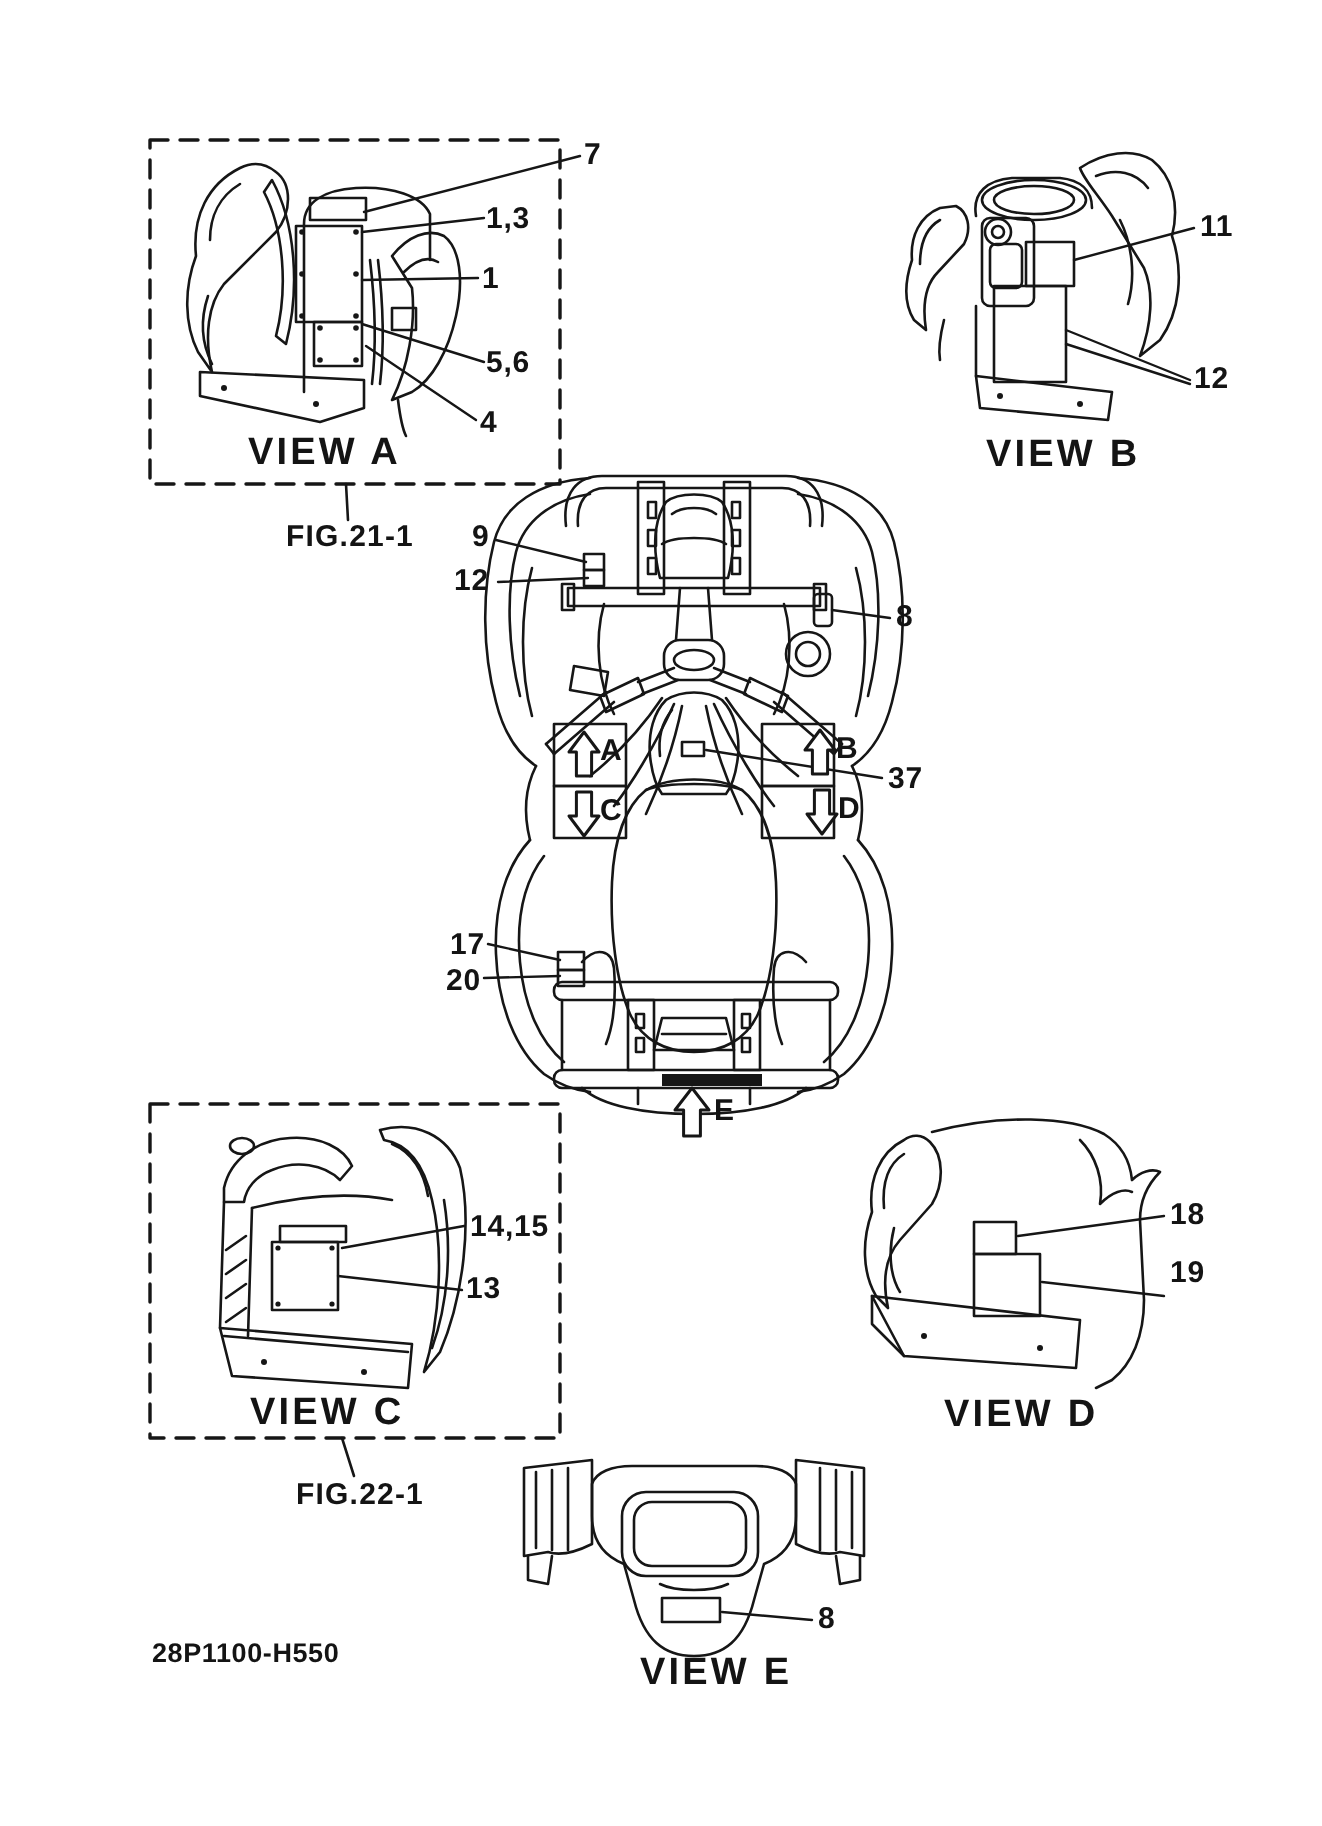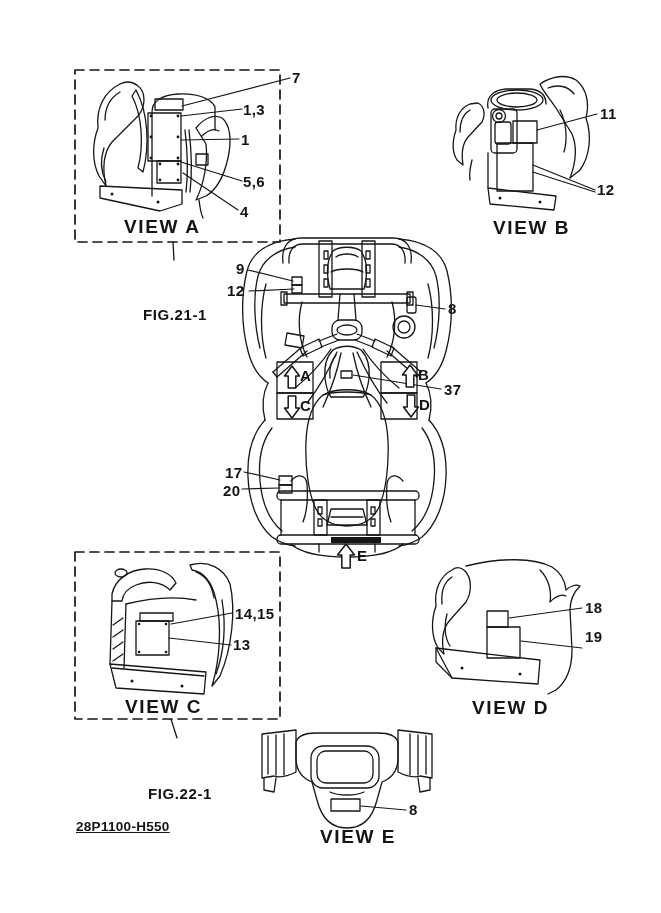--- a/index.html
+++ b/index.html
@@ -2,22 +2,22 @@
 <html><head>
 <meta charset="utf-8">
 <style>
   html,body{margin:0;padding:0;background:#fff;}
   .stage{position:relative;width:661px;height:913px;background:#ffffff;overflow:hidden;
          font-family:"Liberation Sans","DejaVu Sans",sans-serif;}
   .art{position:absolute;left:0;top:0;}
   .t{position:absolute;font-weight:bold;font-size:15px;line-height:1.0;color:#141414;
      white-space:nowrap;letter-spacing:.4px;}
   .t-view{letter-spacing:1.6px;font-size:19px;}
-  .t-fig{letter-spacing:.6px;margin-top:46px;}
-  .t-part{font-size:13.5px;letter-spacing:.3px;text-decoration:underline;}
+  .t-fig{letter-spacing:.6px;}
+  .t-part{font-size:13.5px;letter-spacing:.3px;}
   .t-dir{font-size:15px;}
   svg *{vector-effect:non-scaling-stroke;}
 </style>
 </head>
 <body>
 
 <div class="stage">
 
 <svg class="art" width="661" height="913" viewBox="0 0 661 913" fill="none" stroke="#161616" stroke-width="1.3" stroke-linecap="round" stroke-linejoin="round">
 

